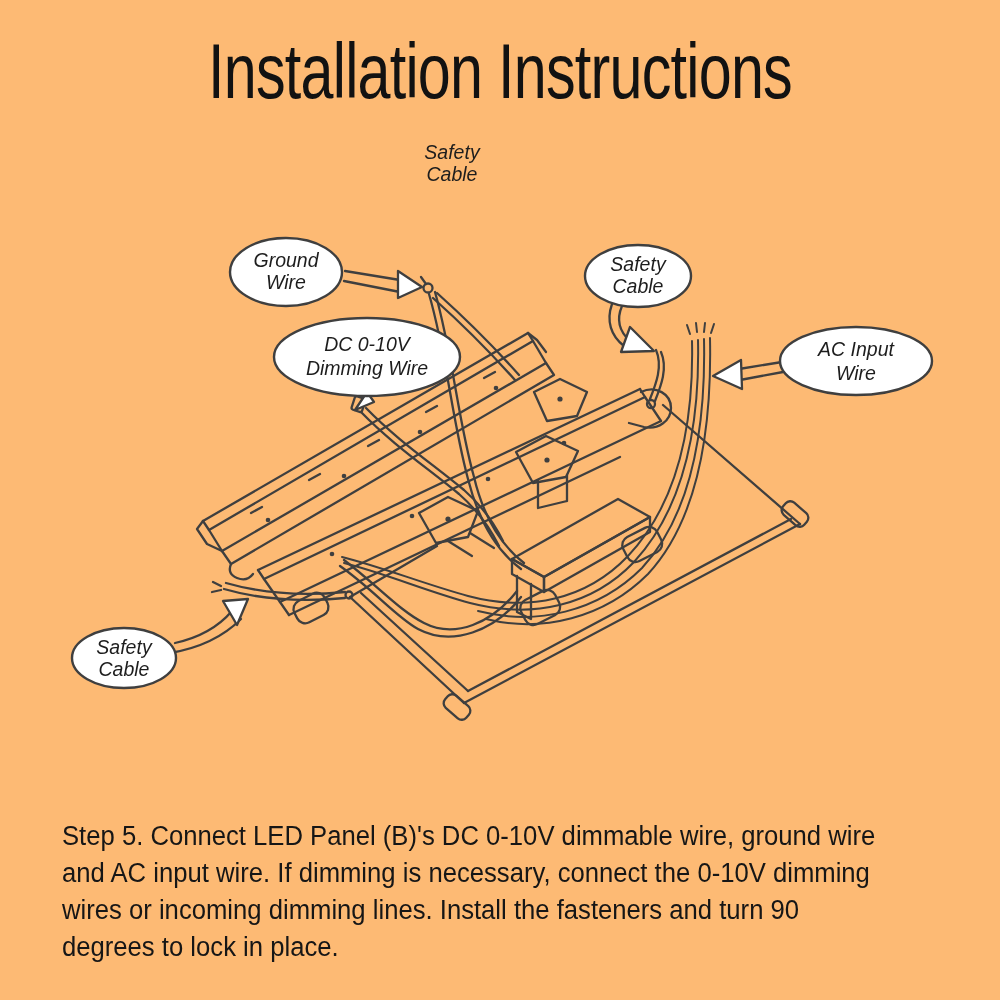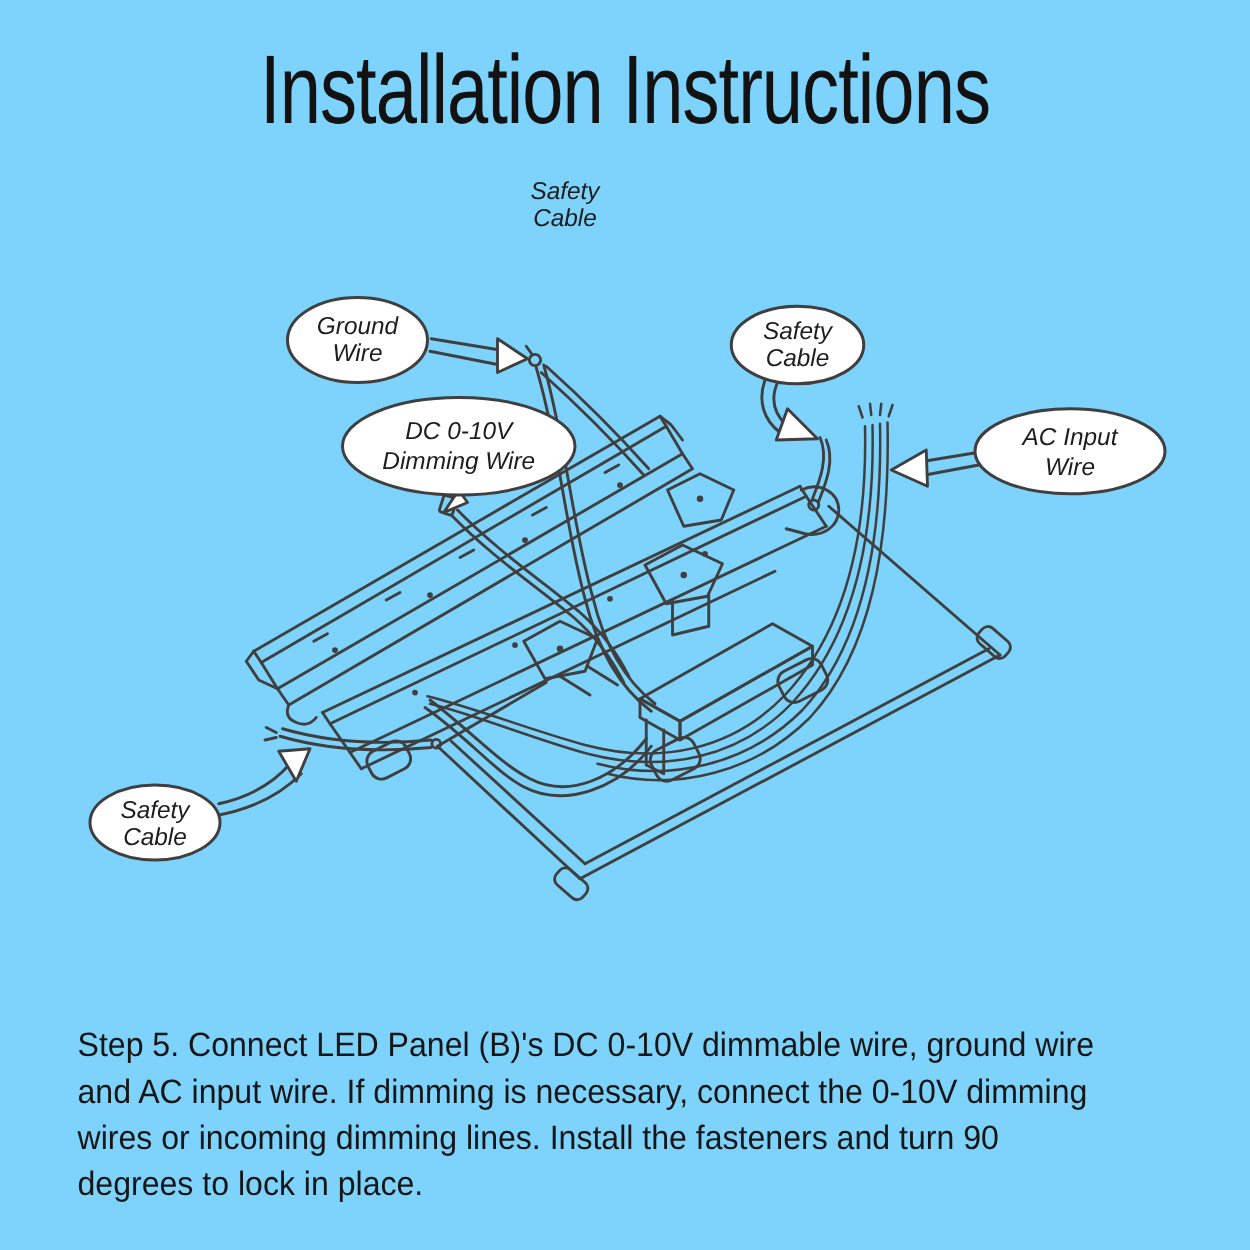--- a/index.html
+++ b/index.html
@@ -1,16 +1,16 @@
 <!DOCTYPE html>
 <html><head>
 <meta charset="utf-8">
 <style>
   html,body{margin:0;padding:0;background:#ffffff;}
-  #page{position:relative;width:1000px;height:1000px;background:#7dd3fc;overflow:hidden;
+  #page{position:relative;width:1000px;height:1000px;background:#fdba74;overflow:hidden;
         font-family:"Liberation Sans",sans-serif;color:#161616;}
   #title{position:absolute;left:0;top:26px;width:1000px;text-align:center;
          font-size:78px;font-weight:400;letter-spacing:-1px;color:#121212;
          transform:scaleX(0.76);transform-origin:500px 0;white-space:nowrap;}
   #diagram-svg{position:absolute;left:0;top:0;width:1000px;height:1000px;}
   .step-text{position:absolute;left:62px;width:900px;color:#161616;
              font-size:27px;line-height:37px;transform:scaleX(0.95);transform-origin:0 0;
              white-space:nowrap;}
   svg text{font-family:"Liberation Sans",sans-serif;font-style:italic;
            font-size:19.5px;fill:#1d1d1d;text-anchor:middle;}

